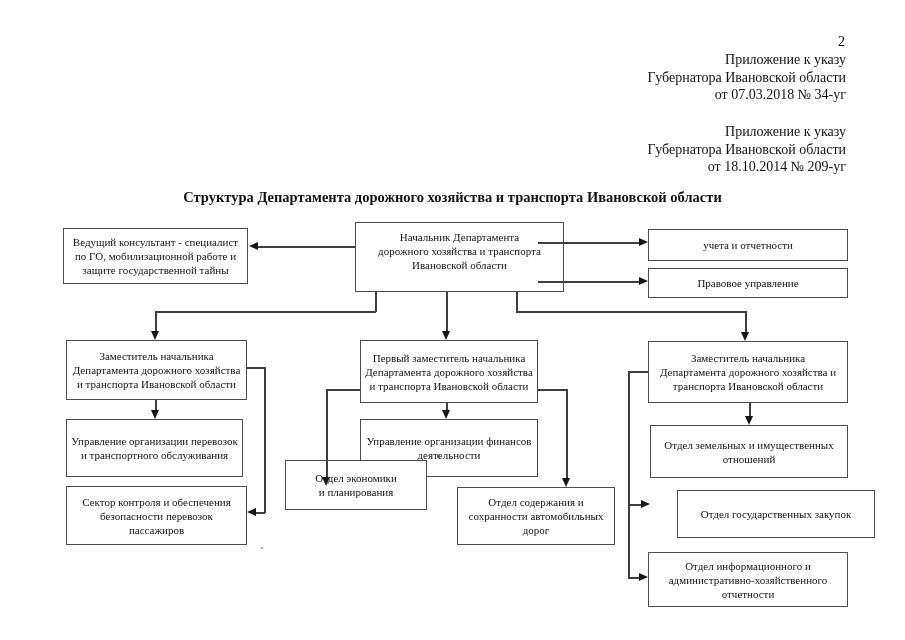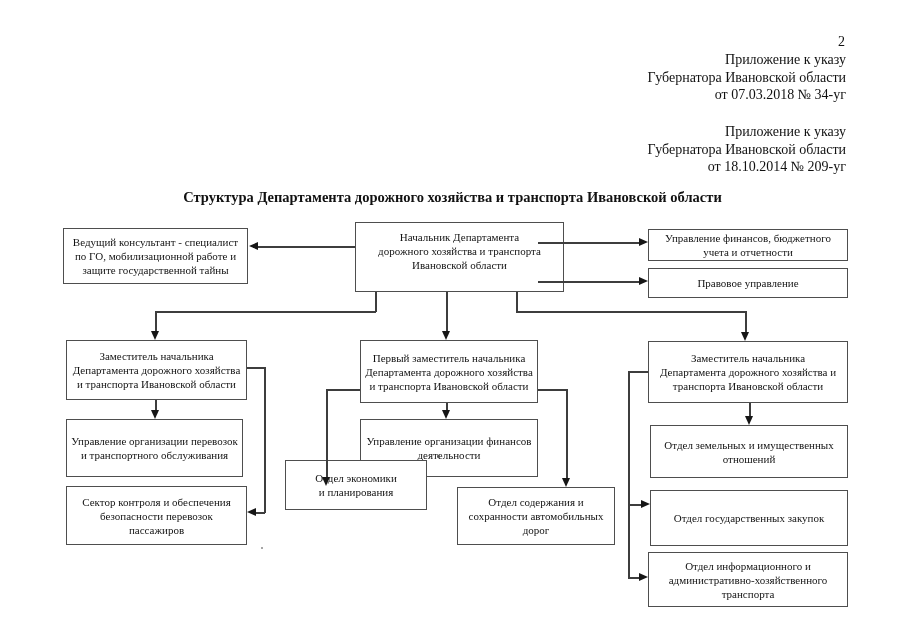--- a/index.html
+++ b/index.html
@@ -44,21 +44,20 @@
     <span class="ln">Начальник Департамента</span>
     <span class="ln">дорожного хозяйства и транспорта</span>
     <span class="ln">Ивановской области</span>
   </div>
   <div class="node" style="left:63px;top:228px;width:185px;height:56px">
     <span class="ln">Ведущий консультант - специалист</span>
     <span class="ln">по ГО, мобилизационной работе и</span>
     <span class="ln">защите государственной тайны</span>
   </div>
   <div class="node" style="left:648px;top:229px;width:200px;height:32px">
-    <span class="ln">Управление финансов, бюджетного</span>
     <span class="ln">учета и отчетности</span>
   </div>
   <div class="node" style="left:648px;top:268px;width:200px;height:30px">
     <span class="ln">Правовое управление</span>
   </div>
   <div class="node" style="left:66px;top:340px;width:181px;height:60px">
     <span class="ln">Заместитель начальника</span>
     <span class="ln">Департамента дорожного хозяйства</span>
     <span class="ln">и транспорта Ивановской области</span>
   </div>
@@ -91,27 +90,27 @@
   </div>
   <div class="node" style="left:457px;top:487px;width:158px;height:58px">
     <span class="ln">Отдел содержания и</span>
     <span class="ln">сохранности автомобильных</span>
     <span class="ln">дорог</span>
   </div>
   <div class="node" style="left:650px;top:425px;width:198px;height:53px">
     <span class="ln">Отдел земельных и имущественных</span>
     <span class="ln">отношений</span>
   </div>
-  <div class="node" style="left:650px;top:490px;width:198px;height:56px">
+  <div class="node" style="left:677px;top:490px;width:198px;height:48px">
     <span class="ln">Отдел государственных закупок</span>
   </div>
   <div class="node" style="left:648px;top:552px;width:200px;height:55px">
     <span class="ln">Отдел информационного и</span>
     <span class="ln">административно-хозяйственного</span>
-    <span class="ln">транспорта</span>
+    <span class="ln">отчетности</span>
   </div>
 
   <div class="lh" style="left:253px;top:246px;width:102px"></div>
   <div class="ar left" style="left:249px;top:242px"></div>
 
   <div class="lh" style="left:538px;top:242px;width:102px"></div>
   <div class="ar right" style="left:639px;top:238px"></div>
 
   <div class="lh" style="left:538px;top:281px;width:102px"></div>
   <div class="ar right" style="left:639px;top:277px"></div>

